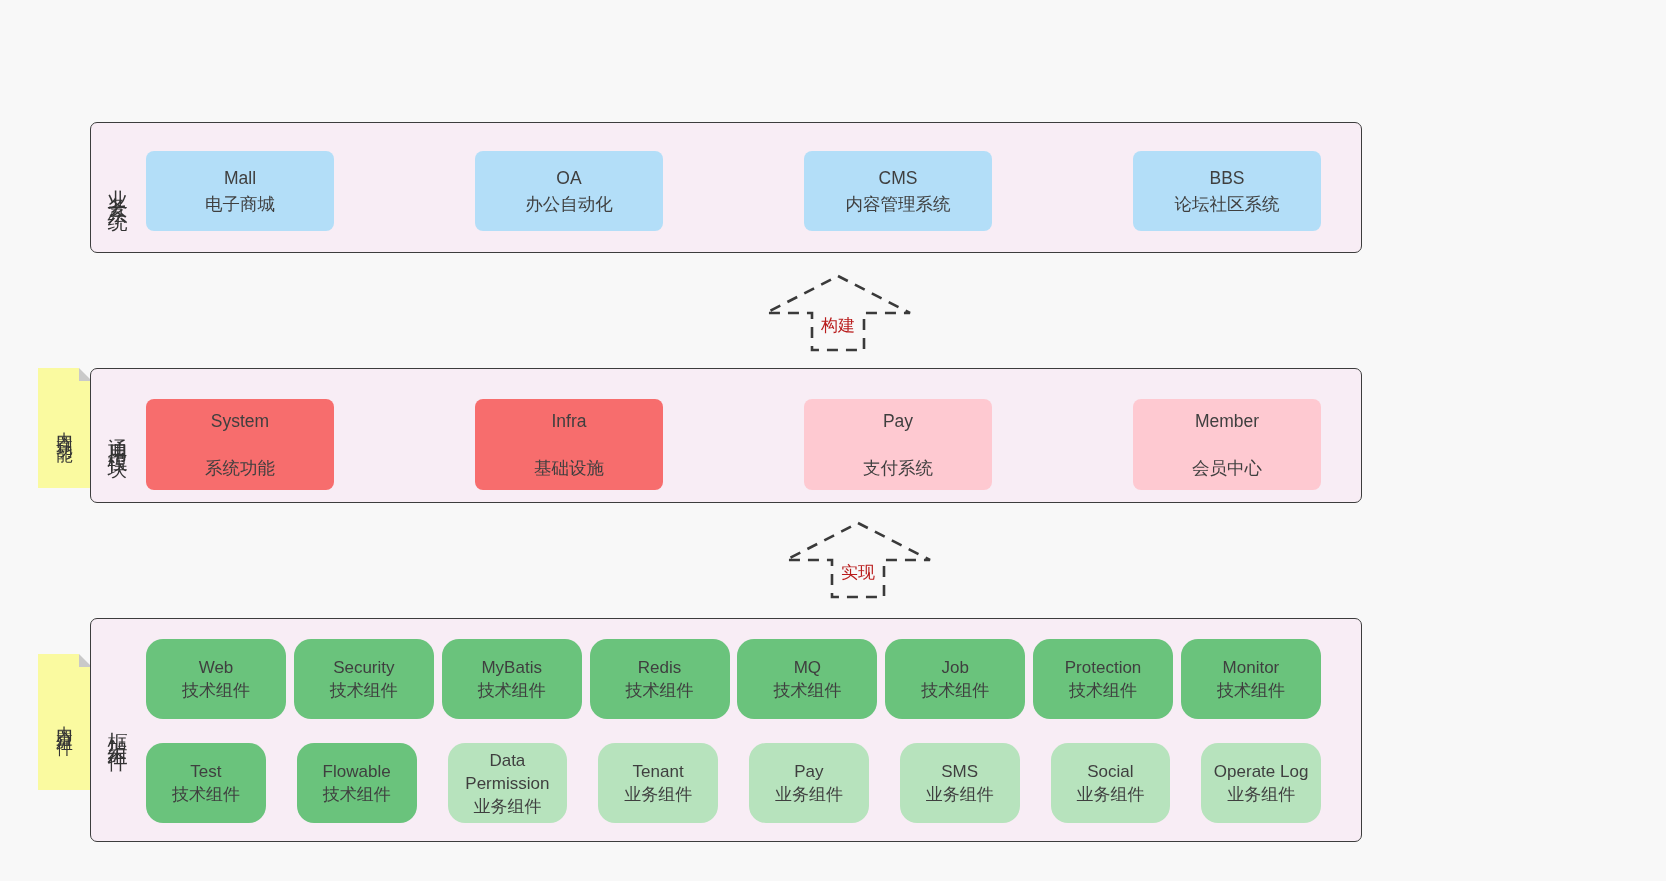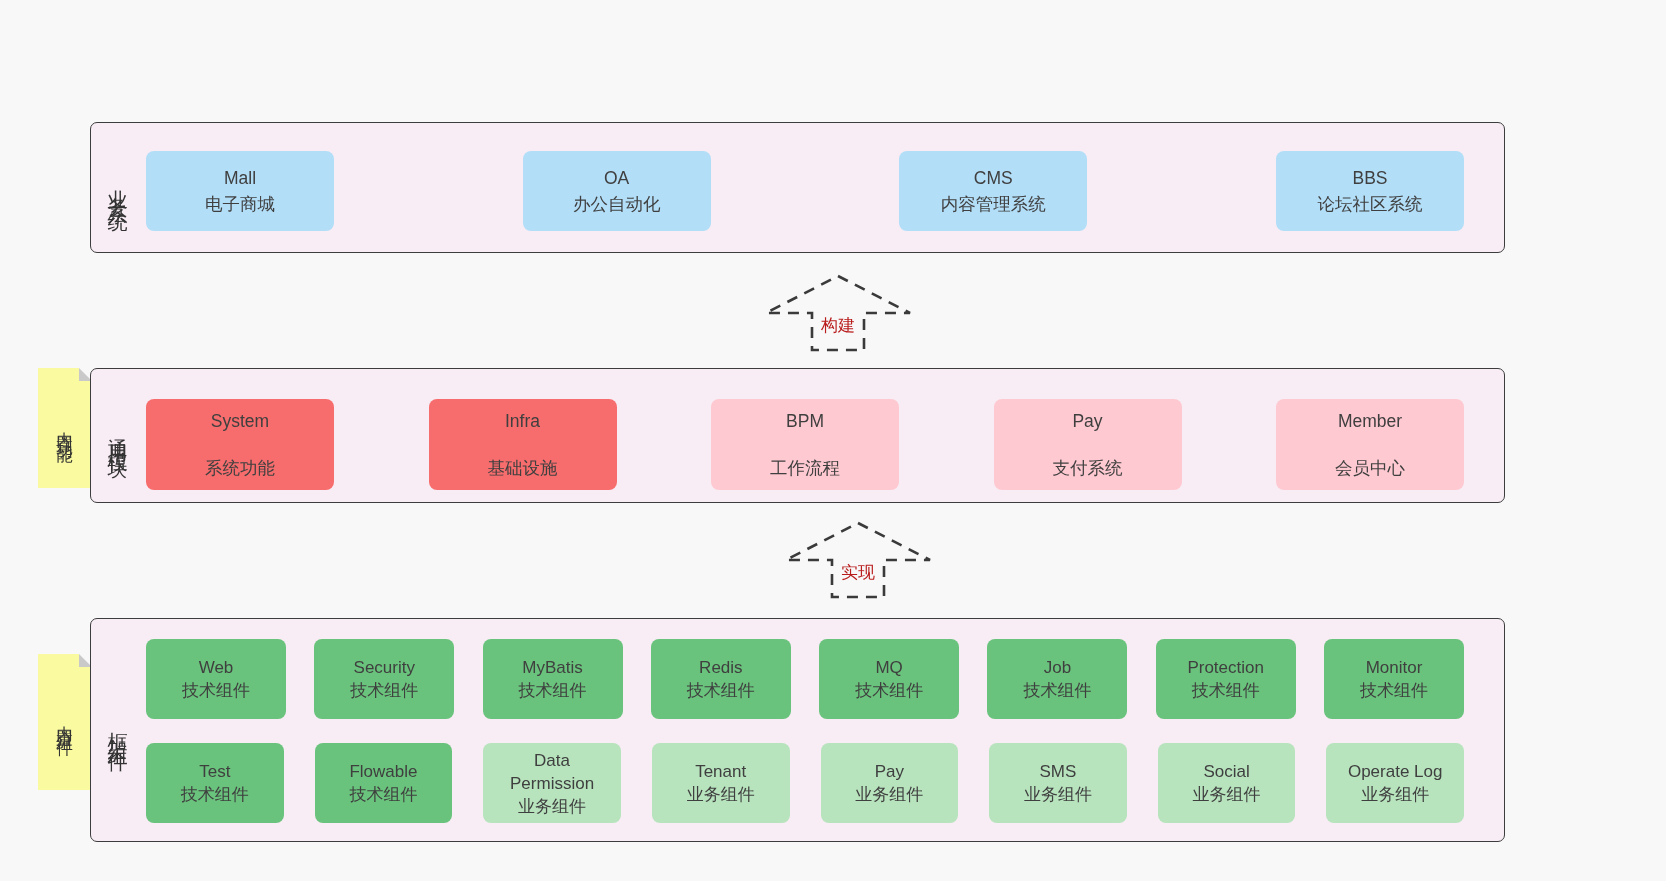--- a/index.html
+++ b/index.html
@@ -5,21 +5,21 @@
   html,body { margin:0; padding:0; }
   body {
     background:#f8f8f8;
     font-family:"Liberation Sans","DejaVu Sans",sans-serif;
     color:#3f3f3f;
   }
   .page { position:relative; width:1666px; height:881px; background:#f8f8f8; overflow:hidden; }
 
   
   .band {
-    position:absolute; left:90px; width:1415px;
+    position:absolute; left:90px; width:1272px;
     background:#f8edf5;
     border:1.5px solid #3d3d3d; border-radius:7px;
     box-sizing:border-box; z-index:1;
   }
   #band-business  { top:122px; height:131px; }
   #band-modules   { top:368px; height:135px; }
   #band-framework { top:618px; height:224px; }
 
   .band-label {
     position:absolute; left:14px; top:0; height:100%;
@@ -41,21 +41,21 @@
 
   .box {
     box-sizing:border-box;
     display:flex; flex-direction:column; align-items:center; justify-content:center;
     border-radius:8px; text-align:center;
     font-size:17.5px; line-height:26px; color:#3f3f3f;
   }
   .box.wide  { width:188px; }
   #band-business .box { height:80px; }
   #band-modules  .box { height:91px;gap:21px; }
-  .box.small { width:140px; height:80px; font-size:17px; line-height:23px; }
+  .box.small { width:140px; height:80px; font-size:17px; line-height:23px;border-radius:17px; }
   .box-name, .box-desc { display:block; }
   .tight .box-name { max-width:112px; }
 
   .blue       { background:#b3def8; }
   .red        { background:#f76d6d; }
   .pink       { background:#fec9d1; }
   .green      { background:#6ac37c; }
   .lightgreen { background:#b7e3bd; }
 
   
@@ -135,24 +135,20 @@
     <div class="row">
       <div class="box wide red">
         <span class="box-name">System</span>
         <span class="box-desc">系统功能</span>
       </div>
       <div class="box wide red">
         <span class="box-name">Infra</span>
         <span class="box-desc">基础设施</span>
       </div>
       <div class="box wide pink">
-        <span class="box-name">BPM</span>
-        <span class="box-desc">工作流程</span>
-      </div>
-      <div class="box wide pink">
         <span class="box-name">Pay</span>
         <span class="box-desc">支付系统</span>
       </div>
       <div class="box wide pink">
         <span class="box-name">Member</span>
         <span class="box-desc">会员中心</span>
       </div>
     </div>
   </section>
 

